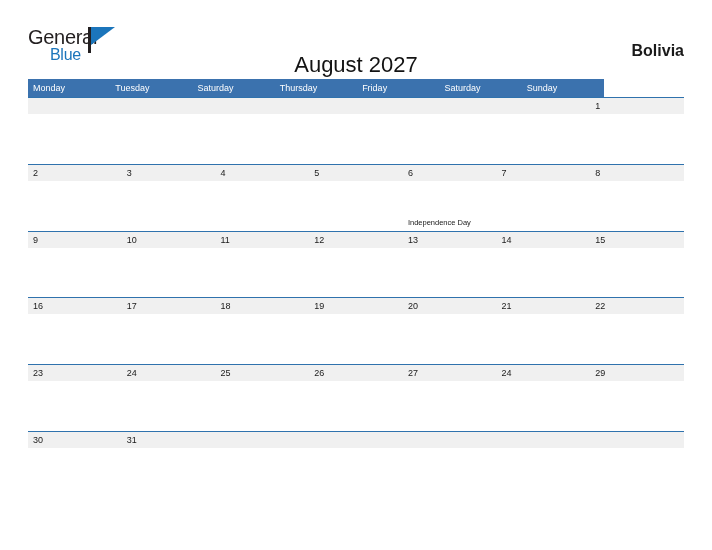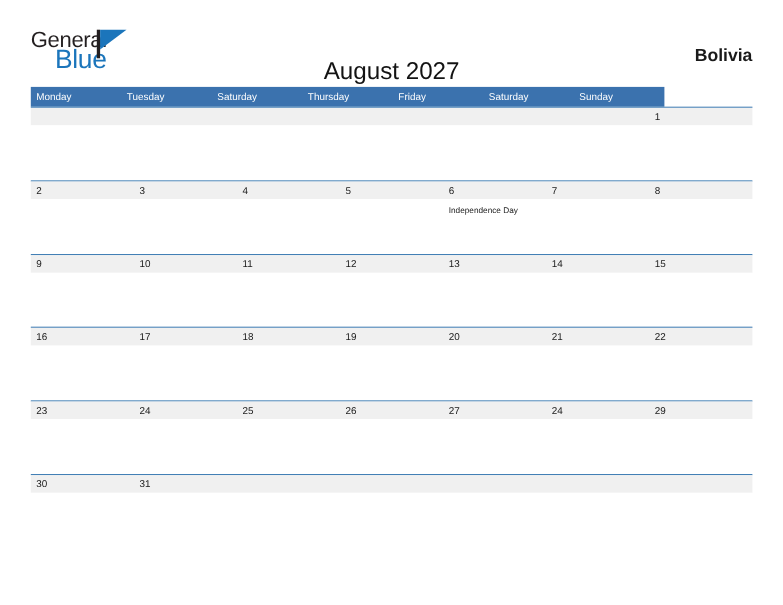--- a/index.html
+++ b/index.html
@@ -45,21 +45,21 @@
     font-size: 20px;
     letter-spacing: -0.3px;
     color: #231f20;
     font-family: "Liberation Sans", sans-serif;
     line-height: 22px;
   }
   .logo-blue {
     position: absolute;
     left: 22px;
     top: 18px;
-    font-size: 24px;
+    font-size: 16px;
     letter-spacing: -0.3px;
     color: #1b75bb;
     font-family: "Liberation Sans", sans-serif;
     line-height: 22px;
   }
   .logo-flag {
     position: absolute;
     left: 60px;
     top: 1px;
     width: 30px;
@@ -160,24 +160,25 @@
   .week-events {
     display: flex;
     width: 656px;
     height: 49px;
     background: #ffffff;
   }
   .event-cell {
     flex: 1 1 0;
     box-sizing: border-box;
     padding-left: 5px;
-    padding-top: 5px;
+    padding-top: 16px;
     font-size: 7.5px;
     color: #1a1a1a;
     line-height: 11px;
+    margin-top: 20px;
   }
 </style>
 </head>
 <body>
 
 <div class="page">
 
   <div class="header">
 
     <div class="logo">

